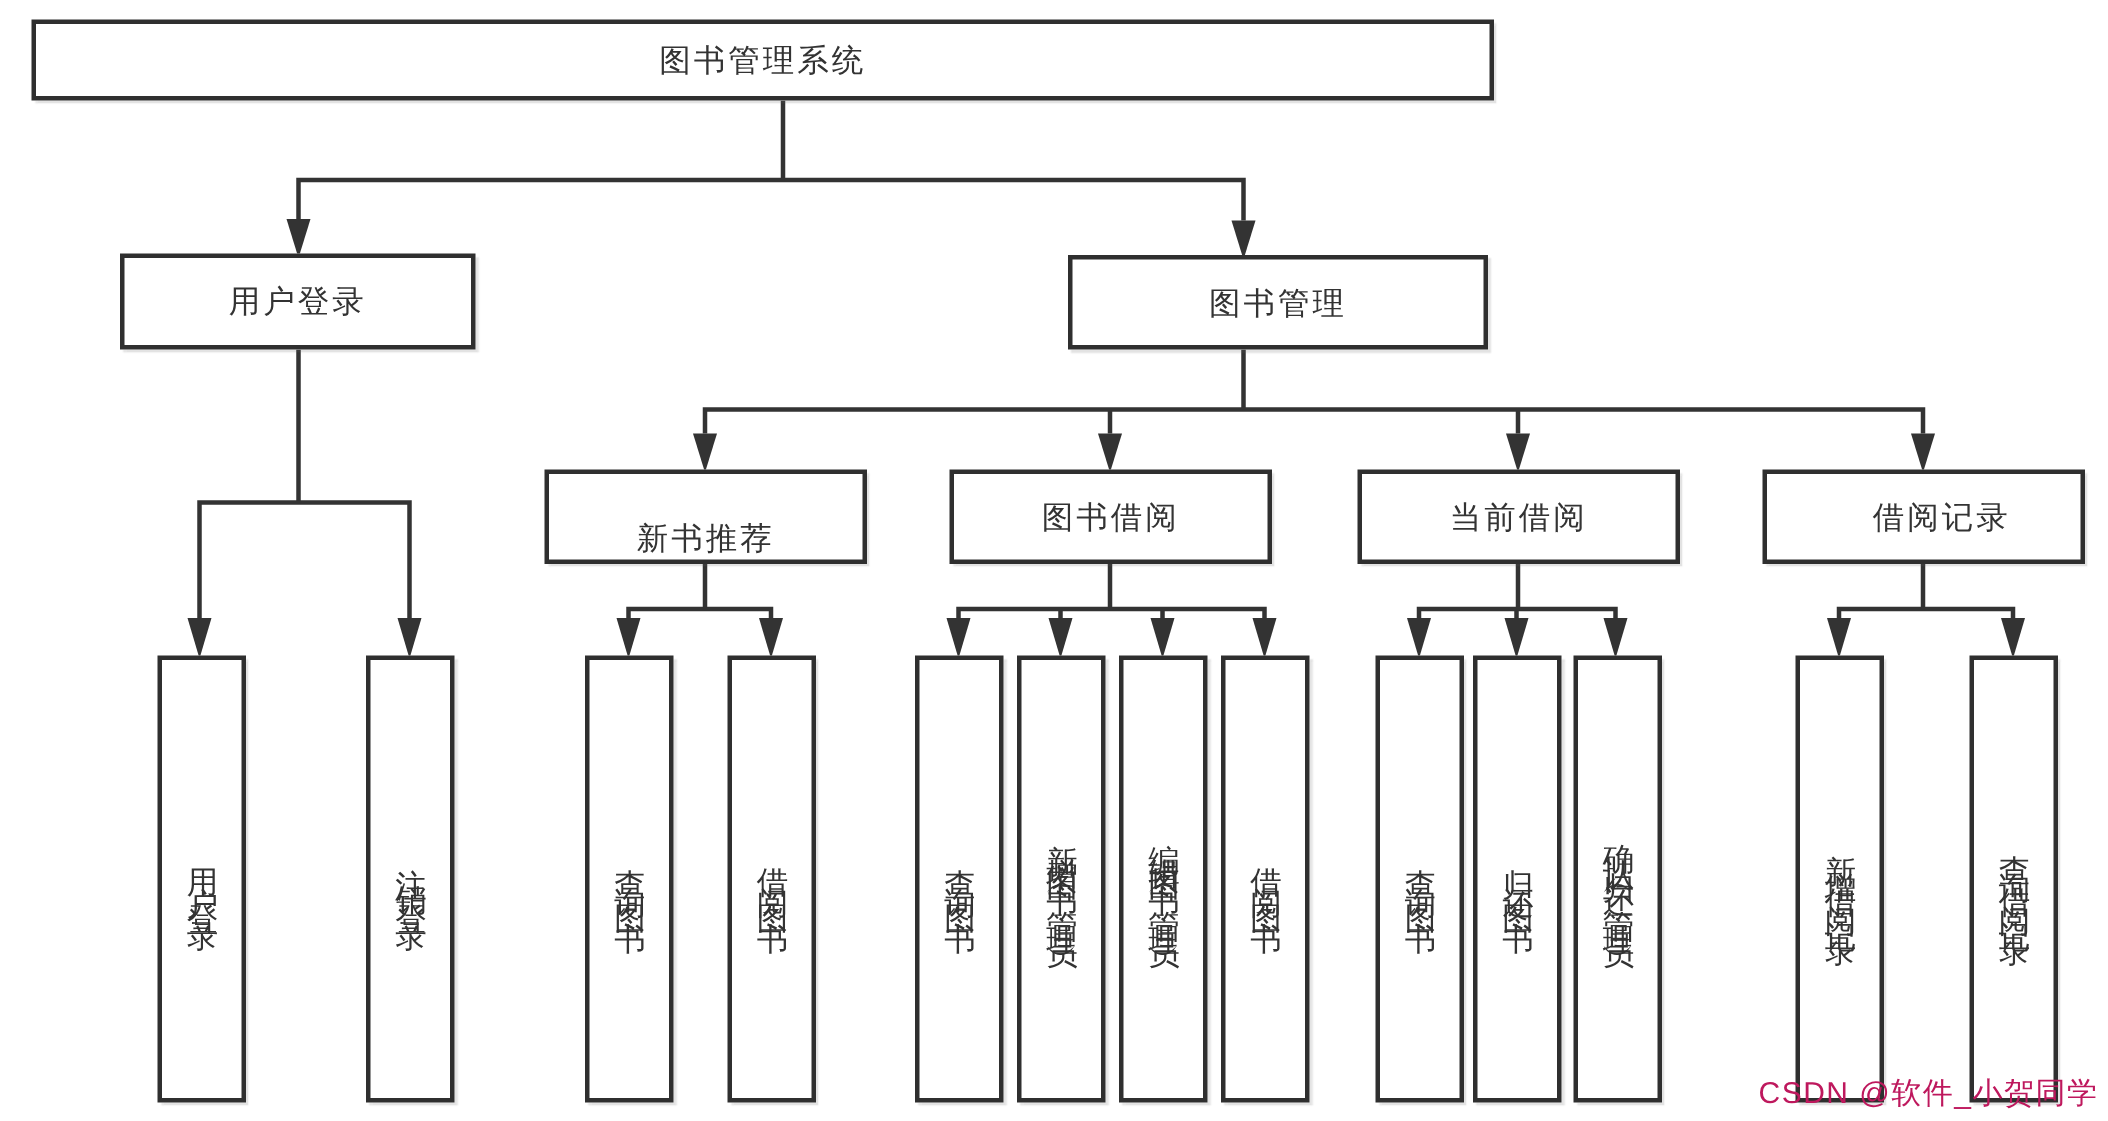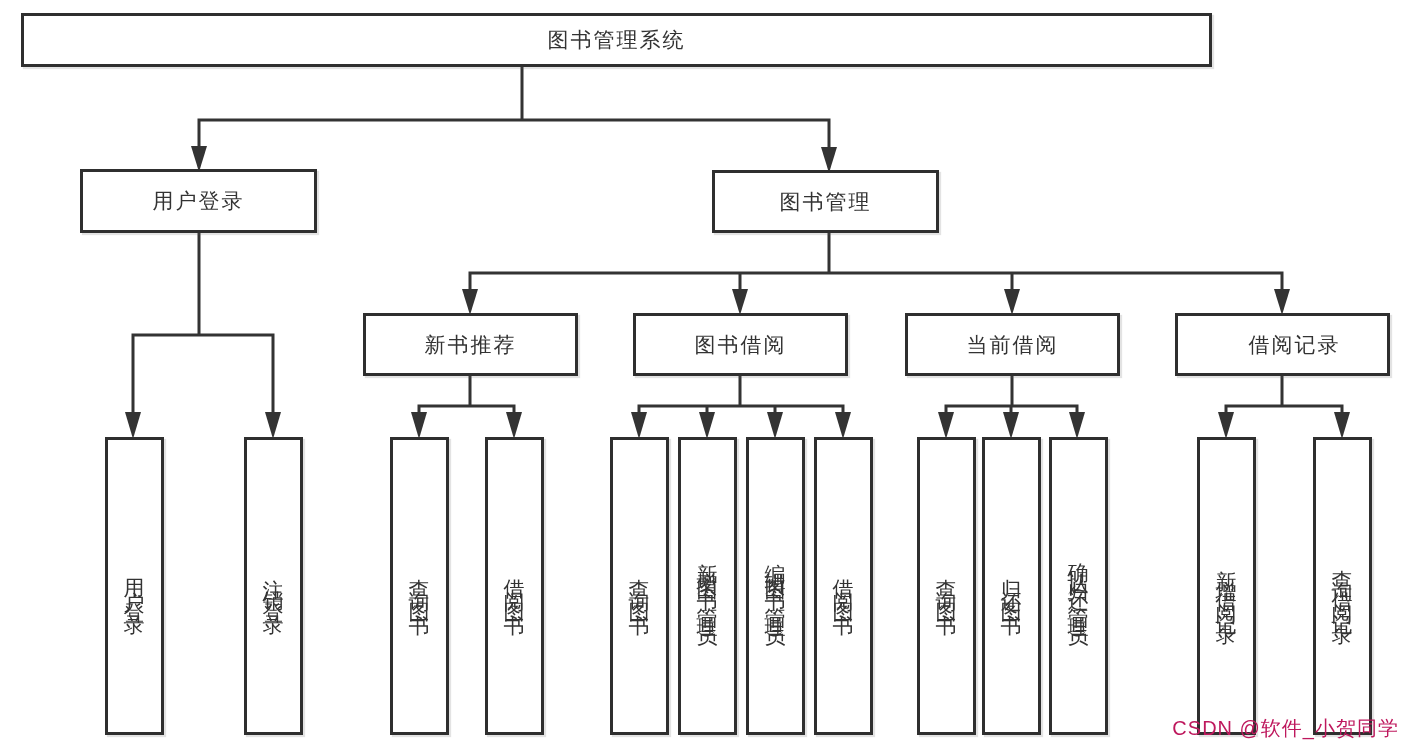--- a/index.html
+++ b/index.html
@@ -80,32 +80,32 @@
       <polygon points="767,412 783,412 775,439"></polygon>
       <polygon points="835,412 851,412 843,439"></polygon>
       <polygon points="938,412 954,412 946,439"></polygon>
       <polygon points="1003,412 1019,412 1011,439"></polygon>
       <polygon points="1069,412 1085,412 1077,439"></polygon>
       <polygon points="1218,412 1234,412 1226,439"></polygon>
       <polygon points="1334,412 1350,412 1342,439"></polygon>
     </g>
   </svg>
 
-  <div class="box hbox" style="left:21px;top:13px;width:1191px;height:54px;">
+  <div class="box hbox" style="left:21px;top:13px;width:975px;height:54px;">
     <span>图书管理系统</span>
   </div>
 
   <div class="box hbox" style="left:80px;top:169px;width:237px;height:64px;">
     <span>用户登录</span>
   </div>
-  <div class="box hbox" style="left:712px;top:170px;width:227px;height:63px;">
+  <div class="box hbox" style="left:712px;top:170px;width:280px;height:63px;">
     <span>图书管理</span>
   </div>
 
-  <div class="box hbox" style="left:363px;top:313px;width:215px;height:63px;">
+  <div class="box hbox" style="left:363px;top:313px;width:215px;height:63px;align-items:flex-end;">
     <span>新书推荐</span>
   </div>
   <div class="box hbox" style="left:905px;top:313px;width:215px;height:63px;">
     <span>当前借阅</span>
   </div>
   <div class="box hbox" style="left:633px;top:313px;width:215px;height:63px;">
     <span>图书借阅</span>
   </div>
   <div class="box hbox" style="left:1175px;top:313px;width:215px;height:63px;padding-left:24px;">
     <span>借阅记录</span>

